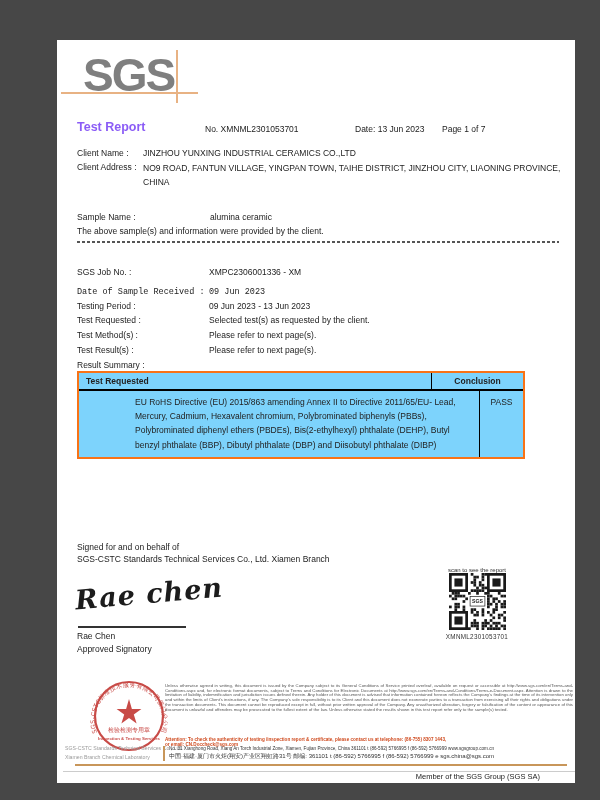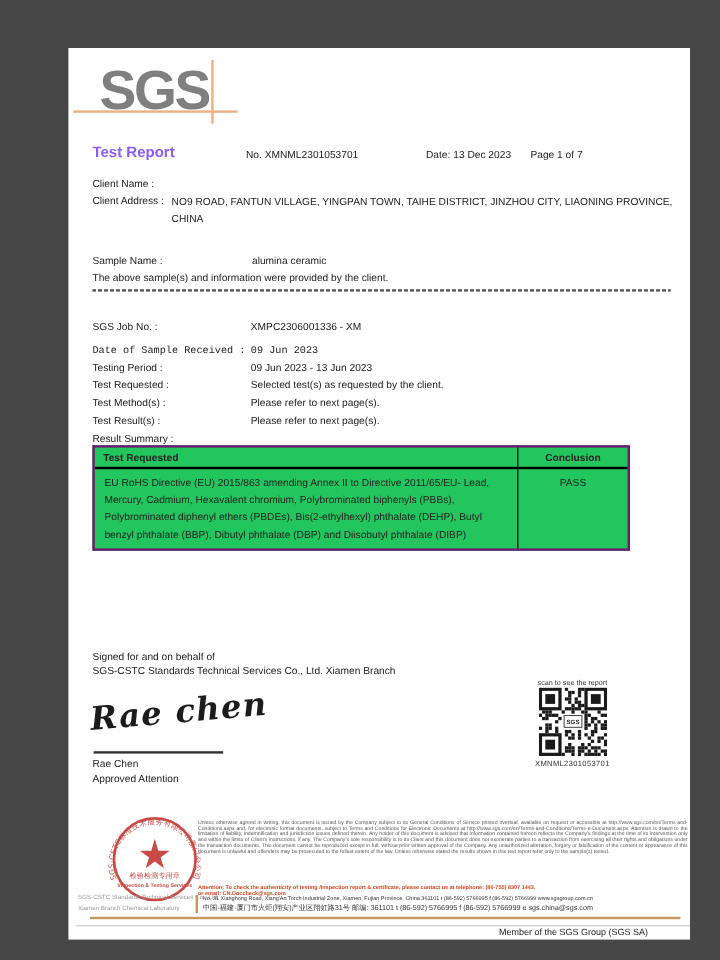--- a/index.html
+++ b/index.html
@@ -32,27 +32,27 @@
   .sample-note { left:20px; top:186px; }
 
   .dashed-sep { left:20px; top:201px; width:482px; height:2px;
     background:repeating-linear-gradient(90deg,#555 0 3px,transparent 3px 5px); }
 
   .d-lbl { left:20px; } .d-val { left:152px; }
   .d0 { top:227px; } .d1 { top:247px;font-family:Liberation Mono, monospace; } .d2 { top:261px; }
   .d3 { top:275px; } .d4 { top:290px; } .d5 { top:305px; }
   .result-summary-lbl { left:20px; top:320px; }
 
-  .rs-table { left:20px; top:331px; width:448px; border:2px solid #701a75; background:#22c55e; }
+  .rs-table { left:20px; top:331px; width:448px; border:2px solid #f97316; background:#7dd3fc; }
   .rs-head { display:flex; border-bottom:2px solid #000; }
   .rs-row { display:flex; }
   .rs-c1 { flex:0 0 353px; border-right:1.5px solid #000; padding:3px 7px; }
   .rs-c2 { flex:1; text-align:center; padding:3px 2px; }
   .rs-head .rs-c1,.rs-head .rs-c2 { font-weight:bold; font-size:8.5px; }
-  .rs-row .rs-c1 { font-size:8.5px; line-height:14.2px; padding:4px 8px 5px 8px; }
+  .rs-row .rs-c1 { font-size:8.5px; line-height:14.2px; padding:4px 8px 5px 8px;margin-left:48px; }
   .rs-row .rs-c2 { font-size:8.5px; padding-top:6px; }
 
   .signed1 { left:20px; top:502px; }
   .signed2 { left:20px; top:514px; }
   .sig-script { left:18px; top:538px; font-family:"DejaVu Serif","Liberation Serif",serif;
     font-style:italic; font-weight:bold; font-size:27px; color:#1c1c1c; transform:rotate(-5deg); letter-spacing:1px; }
   .sig-underline { left:21px; top:586px; width:108px; height:1.5px; background:#333; }
   .sig-name { left:20px; top:591px; }
   .sig-title { left:20px; top:604px; }
 
@@ -80,24 +80,25 @@
 
 <div class="canvas">
   <div class="page">
 
     <div class="abs logo-text">SGS</div>
     <div class="abs logo-hline"></div>
     <div class="abs logo-vline"></div>
 
     <div class="abs report-title">Test Report</div>
     <div class="abs hdr-meta hdr-no">No. XMNML2301053701</div>
-    <div class="abs hdr-meta hdr-date">Date: 13 Dec 2023</div>
+    <div class="abs hdr-meta hdr-date">Date: 13 Jun 2023</div>
     <div class="abs hdr-meta hdr-page">Page 1 of 7</div>
 
     <div class="abs lbl client-name-lbl">Client Name :</div>
+    <div class="abs val client-name-val">JINZHOU YUNXING INDUSTRIAL CERAMICS CO.,LTD</div>
     <div class="abs lbl client-addr-lbl">Client Address :</div>
     <div class="abs val client-addr-val">NO9 ROAD, FANTUN VILLAGE, YINGPAN TOWN, TAIHE DISTRICT, JINZHOU CITY, LIAONING PROVINCE, CHINA</div>
 
     <div class="abs lbl sample-name-lbl">Sample Name :</div>
     <div class="abs val sample-name-val">alumina ceramic</div>
     <div class="abs val sample-note">The above sample(s) and information were provided by the client.</div>
     <div class="abs dashed-sep"></div>
 
     <div class="abs lbl d-lbl d0">SGS Job No. :</div>
     <div class="abs val d-val d0">XMPC2306001336 - XM</div>
@@ -122,21 +123,21 @@
         <div class="rs-c1">EU RoHS Directive (EU) 2015/863 amending Annex II to Directive 2011/65/EU- Lead, Mercury, Cadmium, Hexavalent chromium, Polybrominated biphenyls (PBBs), Polybrominated diphenyl ethers (PBDEs), Bis(2-ethylhexyl) phthalate (DEHP), Butyl benzyl phthalate (BBP), Dibutyl phthalate (DBP) and Diisobutyl phthalate (DIBP)</div>
         <div class="rs-c2">PASS</div>
       </div>
     </div>
 
     <div class="abs val signed1">Signed for and on behalf of</div>
     <div class="abs val signed2">SGS-CSTC Standards Technical Services Co., Ltd. Xiamen Branch</div>
     <div class="abs sig-script">Rae chen</div>
     <div class="abs sig-underline"></div>
     <div class="abs val sig-name">Rae Chen</div>
-    <div class="abs val sig-title">Approved Attention</div>
+    <div class="abs val sig-title">Approved Signatory</div>
 
     <div class="abs qr-cap-top">scan to see the report</div>
     <svg class="abs qr-box" viewBox="0 0 100 100">
       <rect width="100" height="100" fill="#ffffff"></rect>
       <g id="qr-modules" fill="#1a1a1a">
           <rect x="38.10" y="0.00" width="4.76" height="4.76"></rect>
           <rect x="57.14" y="0.00" width="4.76" height="4.76"></rect>
           <rect x="61.90" y="0.00" width="4.76" height="4.76"></rect>
           <rect x="42.86" y="4.76" width="4.76" height="4.76"></rect>
           <rect x="47.62" y="4.76" width="4.76" height="4.76"></rect>

